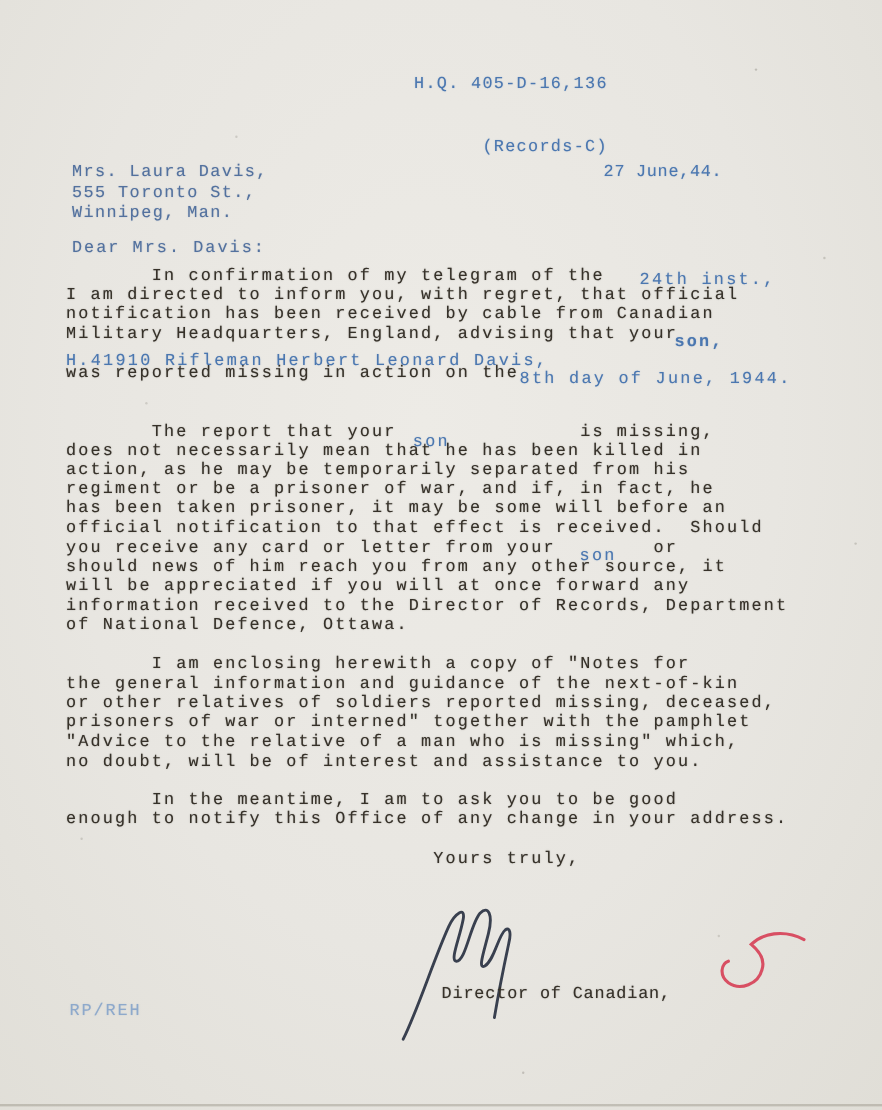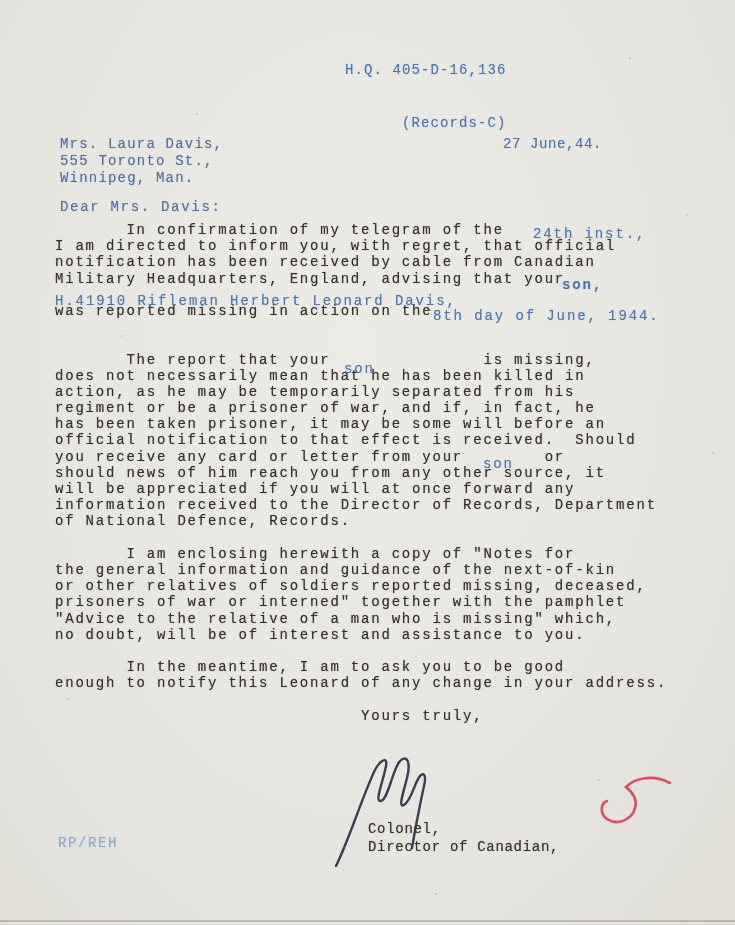--- a/index.html
+++ b/index.html
@@ -65,49 +65,49 @@
       <div class="line">       The report that your               is missing,</div>
       <div class="line">does not necessarily mean that he has been killed in</div>
       <div class="line">action, as he may be temporarily separated from his</div>
       <div class="line">regiment or be a prisoner of war, and if, in fact, he</div>
       <div class="line">has been taken prisoner, it may be some will before an</div>
       <div class="line">official notification to that effect is received.  Should</div>
       <div class="line">you receive any card or letter from your        or</div>
       <div class="line">should news of him reach you from any other source, it</div>
       <div class="line">will be appreciated if you will at once forward any</div>
       <div class="line">information received to the Director of Records, Department</div>
-      <div class="line">of National Defence, Records.</div>
+      <div class="line">of National Defence, Ottawa.</div>
       <div class="line"></div>
       <div class="line">       I am enclosing herewith a copy of "Notes for</div>
       <div class="line">the general information and guidance of the next-of-kin</div>
       <div class="line">or other relatives of soldiers reported missing, deceased,</div>
       <div class="line">prisoners of war or interned" together with the pamphlet</div>
       <div class="line">"Advice to the relative of a man who is missing" which,</div>
       <div class="line">no doubt, will be of interest and assistance to you.</div>
       <div class="line"></div>
       <div class="line">       In the meantime, I am to ask you to be good</div>
-      <div class="line">enough to notify this Leonard of any change in your address.</div>
+      <div class="line">enough to notify this Office of any change in your address.</div>
       <div class="line"></div>
       <div class="line">                              Yours truly,</div>
     </div>
 
   <span class="fill fill-inst blue">24th inst.,</span>
   <span class="fill fill-son1 blue">son,</span>
   <span class="fill fill-name blue">H.41910 Rifleman Herbert Leonard Davis,</span>
   <span class="fill fill-date2 blue">8th day of June, 1944.</span>
   <span class="fill fill-son2 blue">son</span>
   <span class="fill fill-son3 blue">son</span>
 
   <svg class="sig-scribble" width="140" height="120" viewBox="0 0 140 120">
     <path d="M14 116 C 26 92, 40 48, 52 22 C 57 11, 66 5, 64 16 C 61 32, 53 50, 58 51
              C 66 52, 70 20, 78 11 C 85 4, 89 12, 85 28 C 81 44, 76 58, 82 55
              C 90 50, 93 30, 99 25 C 103 22, 104 28, 102 36 C 99 50, 94 74, 90 98" fill="none" stroke="#39404f" stroke-width="2.4" stroke-linecap="round"></path>
   </svg>
 
-  <div class="sig-block ink"><div class="line">Colonel,</div><div class="line">Director of Canadian,</div></div>
+  <div class="sig-block ink"><div class="line">Director of Canadian,</div></div>
 
   <div class="initials">RP/REH</div>
 
   <svg class="red-mark" width="90" height="60" viewBox="0 0 90 60" aria-label="5">
     <path d="M85 11 C 68 2, 50 6, 41 15 C 47 20, 53 27, 50 36 C 47 48, 32 54, 22 47 C 14 41, 16 31, 22 29" fill="none" stroke="#d84f63" stroke-width="2.6" stroke-linecap="round"></path>
   </svg>
 
   <div class="bottom-edge"></div>
 </div>
 

